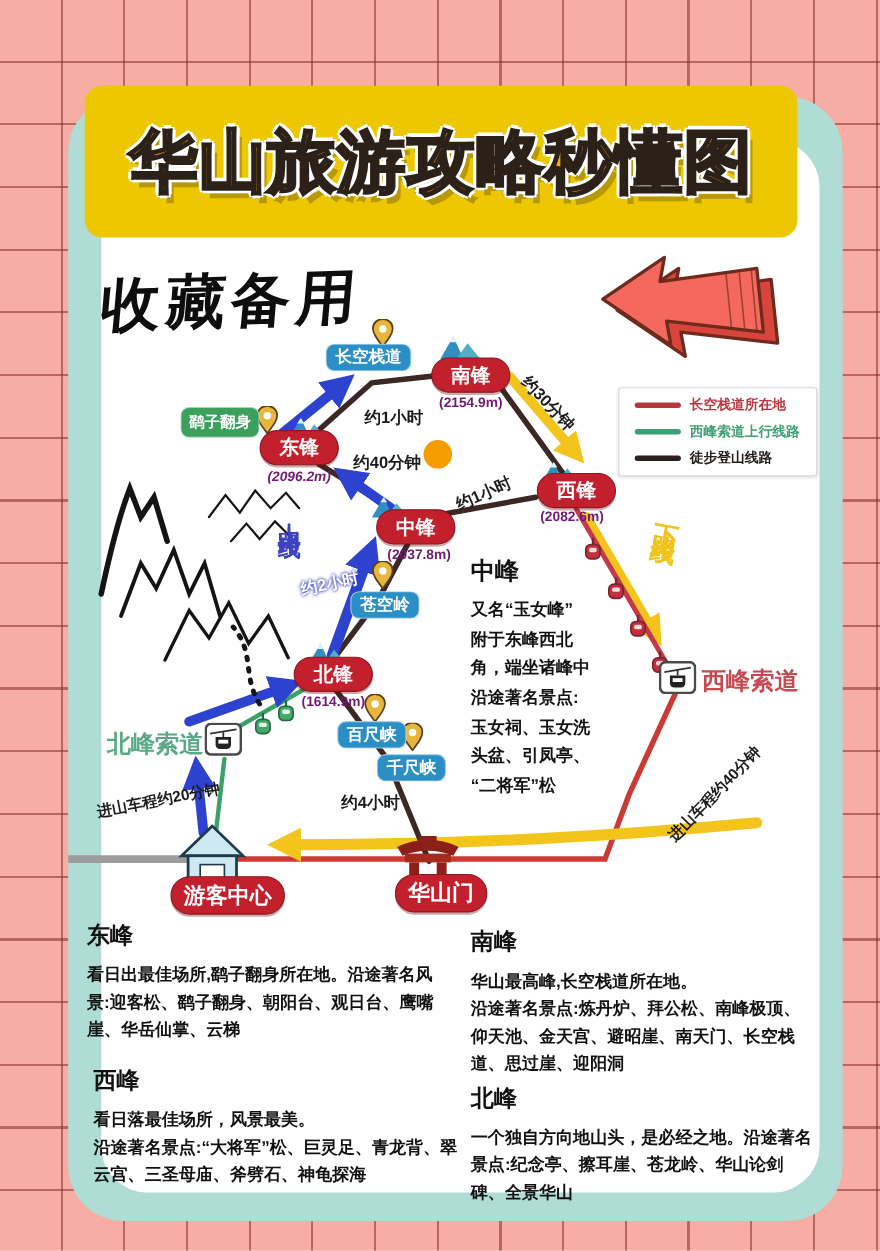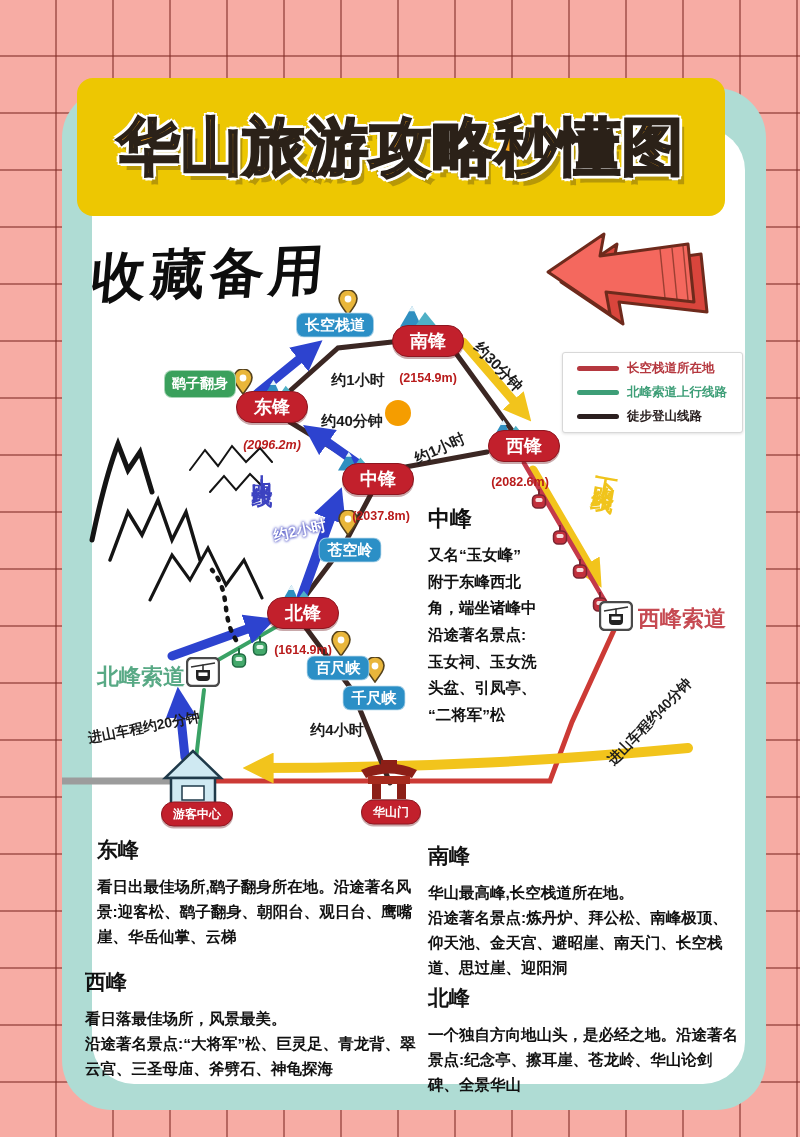--- a/index.html
+++ b/index.html
@@ -39,27 +39,27 @@
     position:absolute;left:92px;top:238px;
     font-family:"DejaVu Serif", serif;
     font-size:54px;font-weight:900;color:#0d0d0d;letter-spacing:5px;
     transform:skewX(-7deg) rotate(-2deg);
   }
   svg.maplayer{position:absolute;left:0;top:0;pointer-events:none;}
   .pill{position:absolute;transform:translate(-50%,-50%);white-space:nowrap;
         color:#fff;font-weight:900;text-align:center;}
   .pill-red{background:#c2202c;border:1.5px solid #8e1620;border-radius:999px;
         font-size:18px;padding:3px 17px;box-shadow:0 2px 0 rgba(100,10,15,.35);}
-  .pill-red.small{font-size:12px;padding:3px 11px;}
+  .pill-red.small{font-size:20px;padding:3px 11px;margin-left:10px;}
   .pill-blue{background:#2b8fc6;border:1.5px solid rgba(255,255,255,.55);
         border-radius:8px;font-size:15px;padding:2px 8px;}
   .pill-green{background:#3aa05c;border:1.5px solid rgba(255,255,255,.55);
         border-radius:8px;font-size:14px;padding:4px 7px;}
-  .elev{position:absolute;transform:translate(-50%,-50%);color:#b91c1c;
-        font-size:12.5px;font-weight:700;white-space:nowrap;margin-top:12px;}
+  .elev{position:absolute;transform:translate(-50%,-50%);color:#701a75;
+        font-size:12.5px;font-weight:700;white-space:nowrap;}
   .tlabel{position:absolute;transform:translate(-50%,-50%);color:#1c1c1c;
         font-size:15px;font-weight:900;white-space:nowrap;}
   .tlabel.sm{font-size:14px;}
   .tlabel.white{color:#fff;text-shadow:0 0 3px #3c42c0,0 0 3px #3c42c0;}
   .cable-name{position:absolute;font-weight:900;font-size:22px;white-space:nowrap;}
   .cable-name.green{color:#58a985;}
   .cable-name.red{color:#c64a52;}
   .vtext{position:absolute;writing-mode:vertical-rl;font-weight:900;
         letter-spacing:4px;white-space:nowrap;}
   .vtext.up{color:#3c42c0;font-size:21px;}
@@ -230,21 +230,21 @@
   </g>
 </svg>
 
 <div class="legend">
   <div class="legend-row">
     <span class="legend-swatch sw0"></span>
     <span class="legend-label ll0">长空栈道所在地</span>
   </div>
   <div class="legend-row">
     <span class="legend-swatch sw1"></span>
-    <span class="legend-label ll1">北峰索道上行线路</span>
+    <span class="legend-label ll1">西峰索道上行线路</span>
   </div>
   <div class="legend-row">
     <span class="legend-swatch sw2"></span>
     <span class="legend-label ll2">徒步登山线路</span>
   </div>
 </div>
 
 <div class="pill pill-blue" style="left:335px;top:325px;">长空栈道</div>
 <div class="pill pill-red" style="left:428px;top:341px;">南锋</div>
 <div class="elev" style="left:428px;top:366px;">(2154.9m)</div>
@@ -282,21 +282,21 @@
   <div class="info-title">中峰</div>
   <div class="info-body">又名“玉女峰”
 附于东峰西北
 角，端坐诸峰中
 沿途著名景点:
 玉女祠、玉女洗
 头盆、引凤亭、
 “二将军”松</div>
 </div>
 
-<div class="section" style="left:97px;top:836px;width:330px;">
+<div class="section" style="left:79px;top:836px;width:330px;">
   <div class="sec-title">东峰</div>
   <div class="sec-body">看日出最佳场所,鹞子翻身所在地。沿途著名风景:迎客松、鹞子翻身、朝阳台、观日台、鹰嘴崖、华岳仙掌、云梯</div>
 </div>
 <div class="section" style="left:85px;top:968px;width:335px;">
   <div class="sec-title">西峰</div>
   <div class="sec-body">看日落最佳场所，风景最美。
 沿途著名景点:“大将军”松、巨灵足、青龙背、翠云宫、三圣母庙、斧劈石、神龟探海</div>
 </div>
 <div class="section" style="left:428px;top:842px;width:310px;">
   <div class="sec-title">南峰</div>

